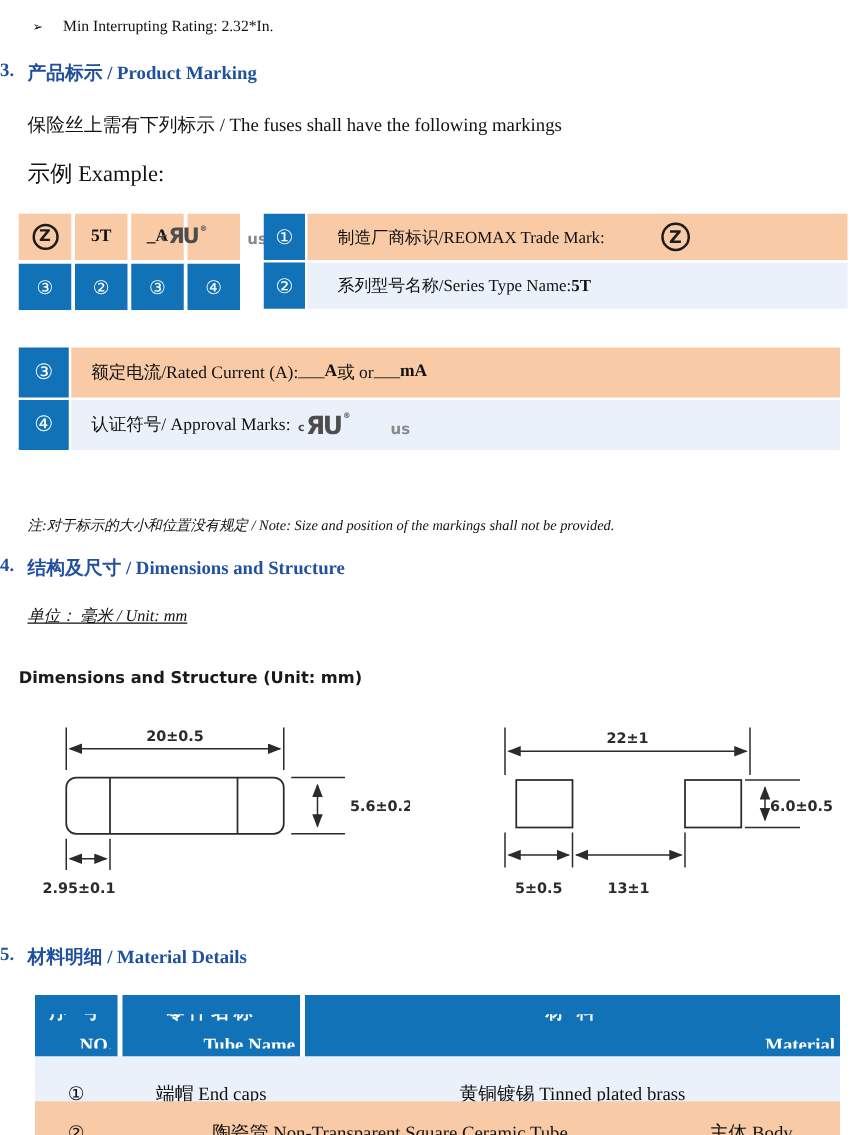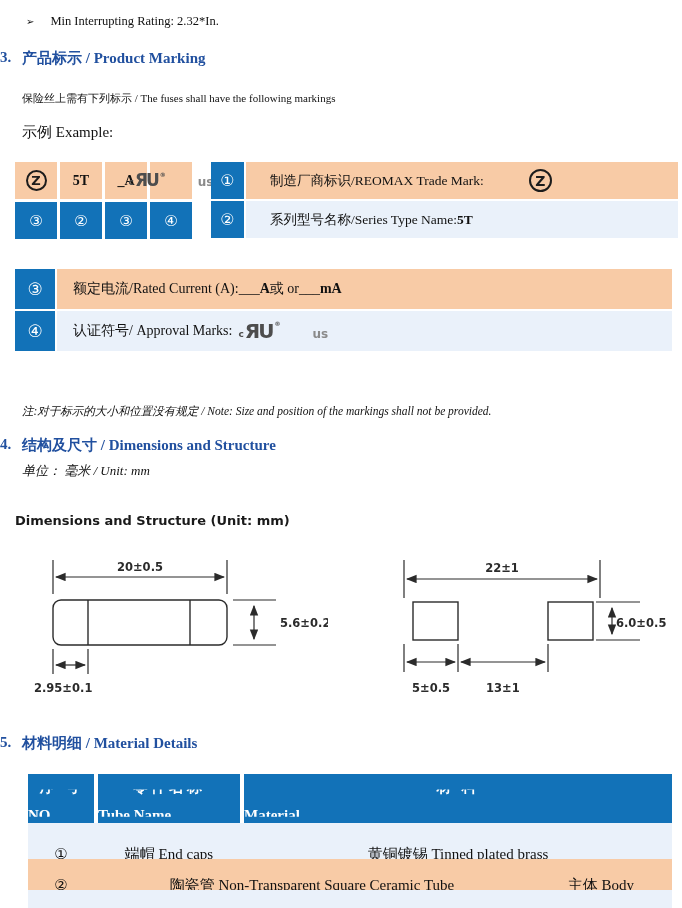--- a/index.html
+++ b/index.html
@@ -10,22 +10,22 @@
   }
   
   .bullet-line { padding:14px 0 0 26px; font-size:12.5px; display:flex; align-items:baseline; }
   .bullet-marker { font-size:10px; margin-right:16px; color:#111; }
   
   .sec { display:flex; font-weight:bold; font-size:15px; color:#21509F; }
   .sec-num { width:22px; flex:0 0 22px; }
   .sec3 { margin-top:20px; }
   .sec4 { margin-top:17px; }
   .sec5 { margin-top:30px; }
-  .intro { margin:23px 0 0 22px; font-size:11px; }
-  .example-label { margin:17px 0 0 22px; font-size:15px; }
+  .intro { margin:23px 0 0 22px; font-size:15px; }
+  .example-label { margin:17px 0 0 22px; font-size:18px; }
   
   .mark-area { display:flex; margin:20px 0 0 15px; }
   .mgrid { display:grid; grid-template-columns:repeat(4,42px); grid-auto-rows:37px; gap:3px; }
   .mgrid .mc { display:flex; align-items:center; justify-content:center; }
   .mc-top { background:#F8CBA6; font-weight:bold; font-size:14px; }
   .mc-bot { background:#1272B8; color:#fff; font-size:15px; font-family:"DejaVu Sans",sans-serif; }
   .zlogo { width:23px; height:23px; border:2px solid #1c1c1c; border-radius:50%;
            display:inline-flex; align-items:center; justify-content:center;
            font-family:"DejaVu Sans",sans-serif; font-weight:bold; font-size:14px; color:#1c1c1c;
            background:transparent; flex:0 0 auto; }
@@ -46,39 +46,39 @@
   .bg-peach { background:#F8CBA6; }
   .bg-light { background:#EAF1FA; }
   .legend2 { margin:30px 0 0 15px; width:657px; display:flex; flex-direction:column; gap:2px; }
   .legend2 .lrow { height:40px; }
   .legend2 .lnum { flex:0 0 40px; font-size:17px; }
   .legend2 .lbody { padding-left:16px; font-size:14px; }
   .bold { font-weight:bold; }
   .legend-logo { margin-left:45px; }
   .legend-ul { margin-left:6px; }
   .note-line { margin:53px 0 0 22px; font-style:italic; font-size:11.5px; color:#111; }
-  .unit-line { margin:7px 0 0 22px; font-style:italic; font-size:13px; }
+  .unit-line { margin:20px 0 0 22px; font-style:italic; font-size:13px;text-decoration:underline; }
   
   .fig-captions { display:flex; margin:33px 0 0 15px; font-family:"DejaVu Sans",sans-serif; }
   .fig-cap-left { width:380px; font-size:13px; font-weight:bold; color:#1a1a1a; }
   .fig-cap-left .cap-unit { font-weight:bold; }
   .fig-cap-right { font-size:13.5px; color:#4a4a4a; margin-left:10px; }
   .fig-row { position:relative; height:172px; margin-top:4px; }
   .fig-svg-left { position:absolute; left:18px; top:0; }
   .fig-svg-right { position:absolute; left:388px; top:0; }
   svg text { font-family:"DejaVu Sans",sans-serif; font-size:11.5px; font-weight:600; fill:#2b2b2b; }
   
   .mtable { margin:21px 0 0 28px; width:644px; font-size:15px; }
   .mtr { display:flex; gap:4px; }
   .mhead { height:49px; }
   .hcell { background:#1272B8; color:#fff; position:relative; overflow:hidden; font-weight:bold; }
   .hc1 { flex:0 0 66px; } .hc2 { flex:0 0 142px; } .hc3 { flex:1; }
   .hzh { position:absolute; top:4px; left:0; right:0; text-align:center;
          clip-path:inset(60% 0 0 0); letter-spacing:3px; }
-  .hen { position:absolute; top:33px; left:0; right:16px; text-align:left;
+  .hen { position:absolute; top:33px; left:0; right:4px; text-align:right;
          clip-path:inset(0 0 42% 0); }
   .drow { gap:4px; }
   .dcell { overflow:hidden; text-align:center; }
   .dc1 { flex:0 0 66px; } .dc2 { flex:0 0 142px; } .dc3 { flex:1; }
   .r1 { height:36px; } .r1 .ct { margin-top:24px; }
   .r2 { height:31px; } .r2 .ct { margin-top:19px; }
   .r3 { height:34px; }
   .ct { display:block; line-height:15px; }
 </style>
 </head>

